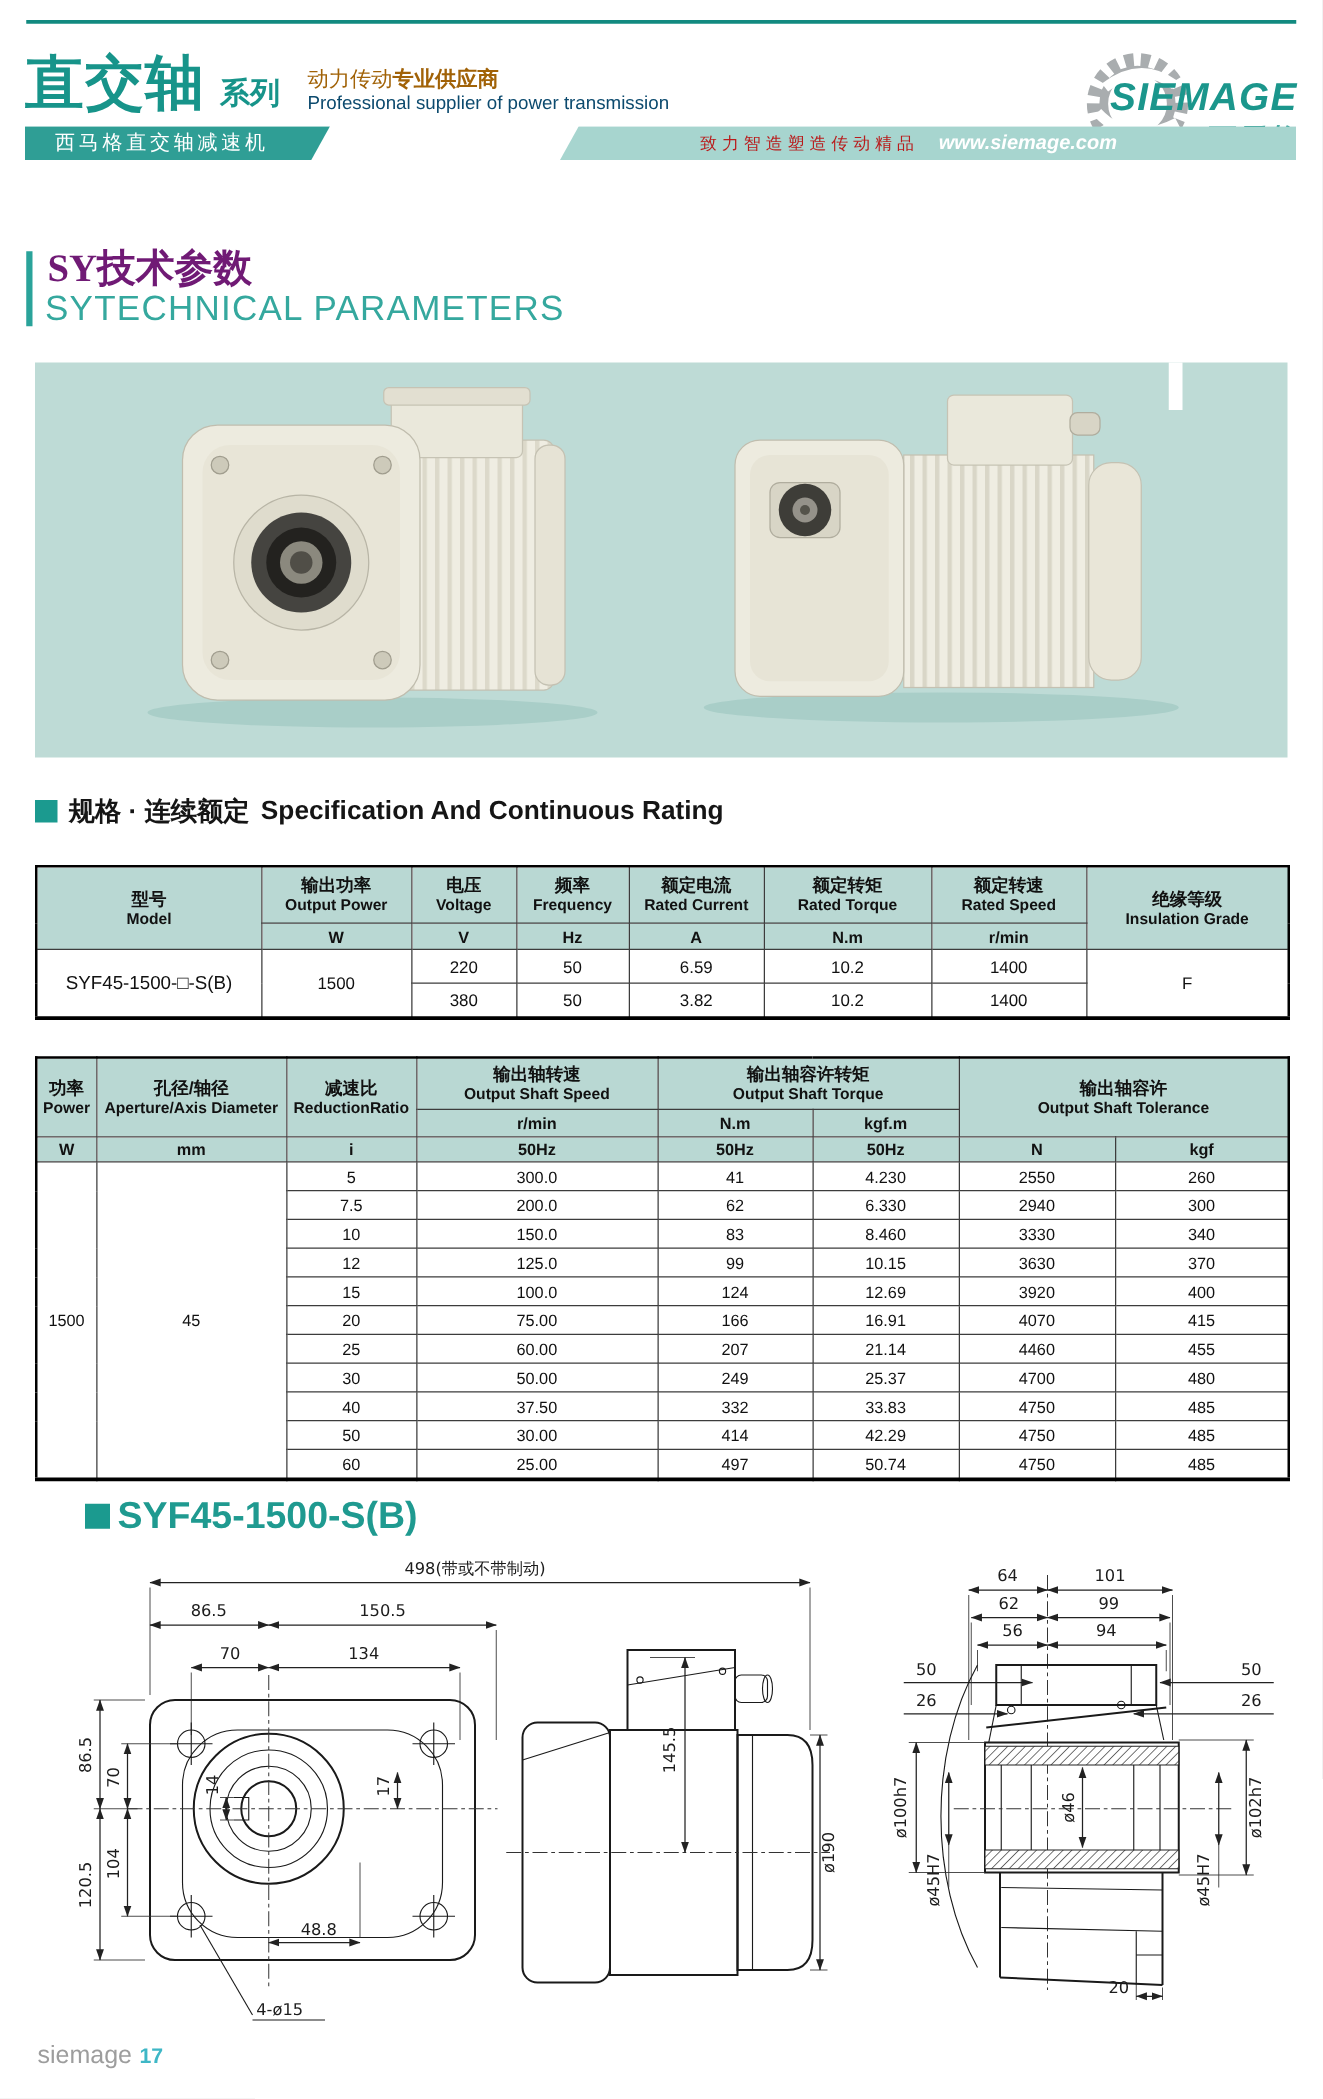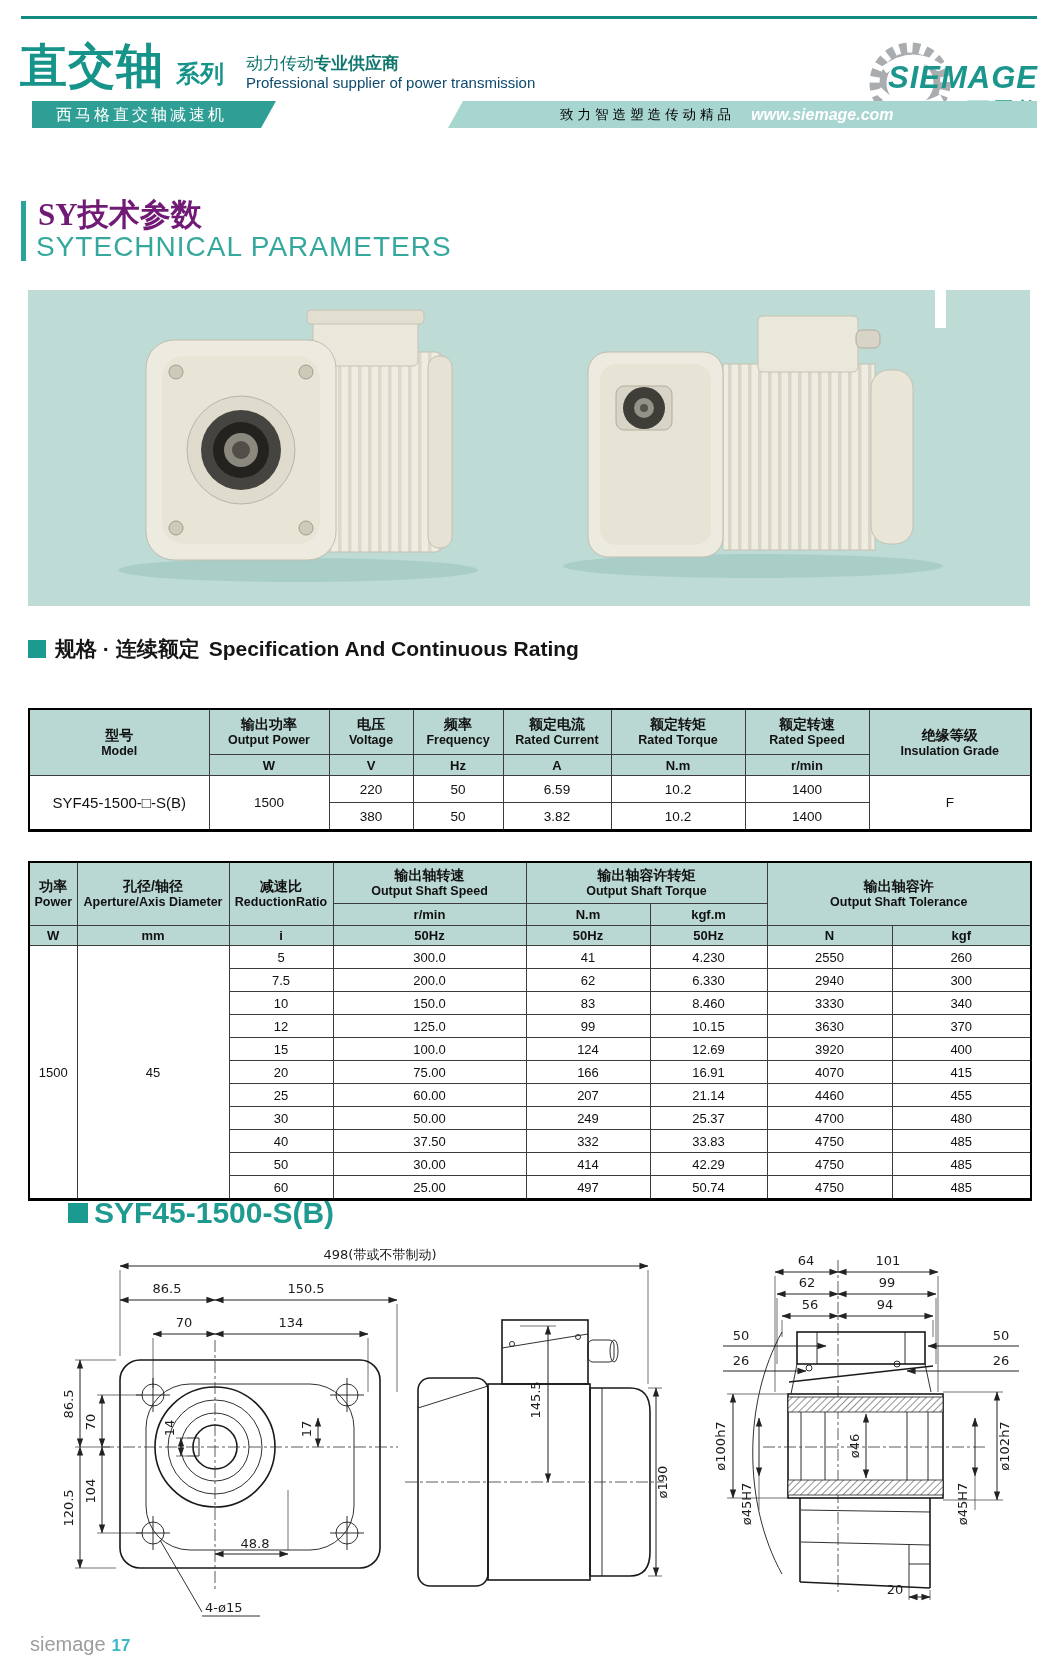--- a/index.html
+++ b/index.html
@@ -6,37 +6,37 @@
   .page{position:relative;width:1058px;height:1679px;background:#fff;margin:0 auto;
         font-family:"Liberation Sans","DejaVu Sans",sans-serif;color:#111;overflow:hidden;}
   .abs{position:absolute;}
 
   
   .top-rule{position:absolute;left:21px;top:16px;width:1016px;height:3px;background:#128a80;}
   .series-block{position:absolute;left:20px;top:42px;display:flex;align-items:baseline;}
   .series-main{font-size:47px;font-weight:bold;color:#17948a;letter-spacing:1px;line-height:1;}
   .series-sub{font-size:24px;font-weight:bold;color:#17948a;margin-left:12px;}
   .tagline{position:absolute;left:246px;top:53px;line-height:1.25;}
-  .tagline-zh{font-size:17px;color:#0f766e;}
+  .tagline-zh{font-size:17px;color:#a16207;}
   .tagline-zh b{font-weight:bold;}
   .tagline-en{font-size:15px;color:#0c4a6e;}
   .logo{position:absolute;right:14px;top:34px;width:250px;height:100px;}
   .logo svg{position:absolute;right:88px;top:0;}
   .logo-text{position:absolute;right:6px;top:26px;font-size:31px;font-weight:bold;font-style:italic;
              color:#1b968c;letter-spacing:1px;}
   .logo-cn{position:absolute;right:6px;top:62px;font-size:22px;font-weight:bold;font-style:italic;
            color:#1b968c;letter-spacing:3px;}
   .banner{position:absolute;left:20px;top:101px;width:1017px;height:27px;}
-  .banner-dark{position:absolute;left:12px;top:0;width:244px;height:27px;background:#2f9e95;
+  .banner-dark{position:absolute;left:0;top:0;width:244px;height:27px;background:#2f9e95;
                clip-path:polygon(0 0,100% 0,calc(100% - 15px) 100%,0 100%);
                color:#fff;font-size:16px;letter-spacing:3px;line-height:27px;padding-left:24px;box-sizing:border-box;}
   .banner-light{position:absolute;left:428px;right:0;top:0;height:27px;background:#a7d5cf;
                 clip-path:polygon(15px 0,100% 0,100% 100%,0 100%);
                 display:flex;align-items:center;}
-  .banner-slogan{margin-left:112px;font-size:13.5px;letter-spacing:4px;color:#000000;}
+  .banner-slogan{margin-left:112px;font-size:13.5px;letter-spacing:4px;color:#b91c1c;}
   .banner-url{margin-left:16px;font-size:16px;font-weight:bold;font-style:italic;color:#fff;}
 
   
   .title-bar{position:absolute;left:21px;top:201px;width:5px;height:60px;background:#2aa39a;}
   .title-zh{position:absolute;left:38px;top:194px;font-size:31px;font-weight:bold;color:#701a75;
             font-family:"Liberation Serif","DejaVu Serif",serif;}
   .title-en{position:absolute;left:36px;top:231px;font-size:28px;font-weight:400;color:#35a89e;letter-spacing:1px;}
 
   
   .hero{position:absolute;left:28px;top:290px;width:1002px;height:316px;background:#bedbd6;}
@@ -45,21 +45,21 @@
   
   .sec1{position:absolute;left:28px;top:635px;display:flex;align-items:center;gap:9px;text-align:right;}
   .sec1 .sq{width:18px;height:18px;background:#1b9a8f;}
   .sec1 .txt{font-size:21px;font-weight:bold;color:#151515;}
   .sec2{position:absolute;left:28px;top:1196px;display:flex;align-items:center;gap:6px;padding-left:40px;}
   .sec2 .sq{width:20px;height:20px;background:#1b9a8f;}
   .sec2 .txt{font-size:30px;font-weight:bold;color:#1f9a90;}
 
   
   table{border-collapse:collapse;table-layout:fixed;text-align:center;}
-  .dtable{position:absolute;left:28px;width:1002px;border:2px solid #000;border-bottom-width:3px;margin-top:16px;}
+  .dtable{position:absolute;left:28px;width:1002px;border:2px solid #000;border-bottom-width:3px;}
   .dtable th,.dtable td{border:1px solid #3c3c3c;padding:0 2px;overflow:hidden;}
   .dtable th{background:#b9d8d3;font-weight:bold;}
   .zh{display:block;font-size:14px;line-height:1.2;}
   .en{display:block;font-size:12.5px;line-height:1.15;}
   .spec-table{top:692px;}
   .spec-table thead tr.r1 th{height:44px;}
   .spec-table thead tr.units th{height:20px;font-size:13px;}
   .spec-table tbody td{height:26px;font-size:13.5px;}
   .spec-table td.model{font-size:15px;}
   .ratio-table{top:845px;}

